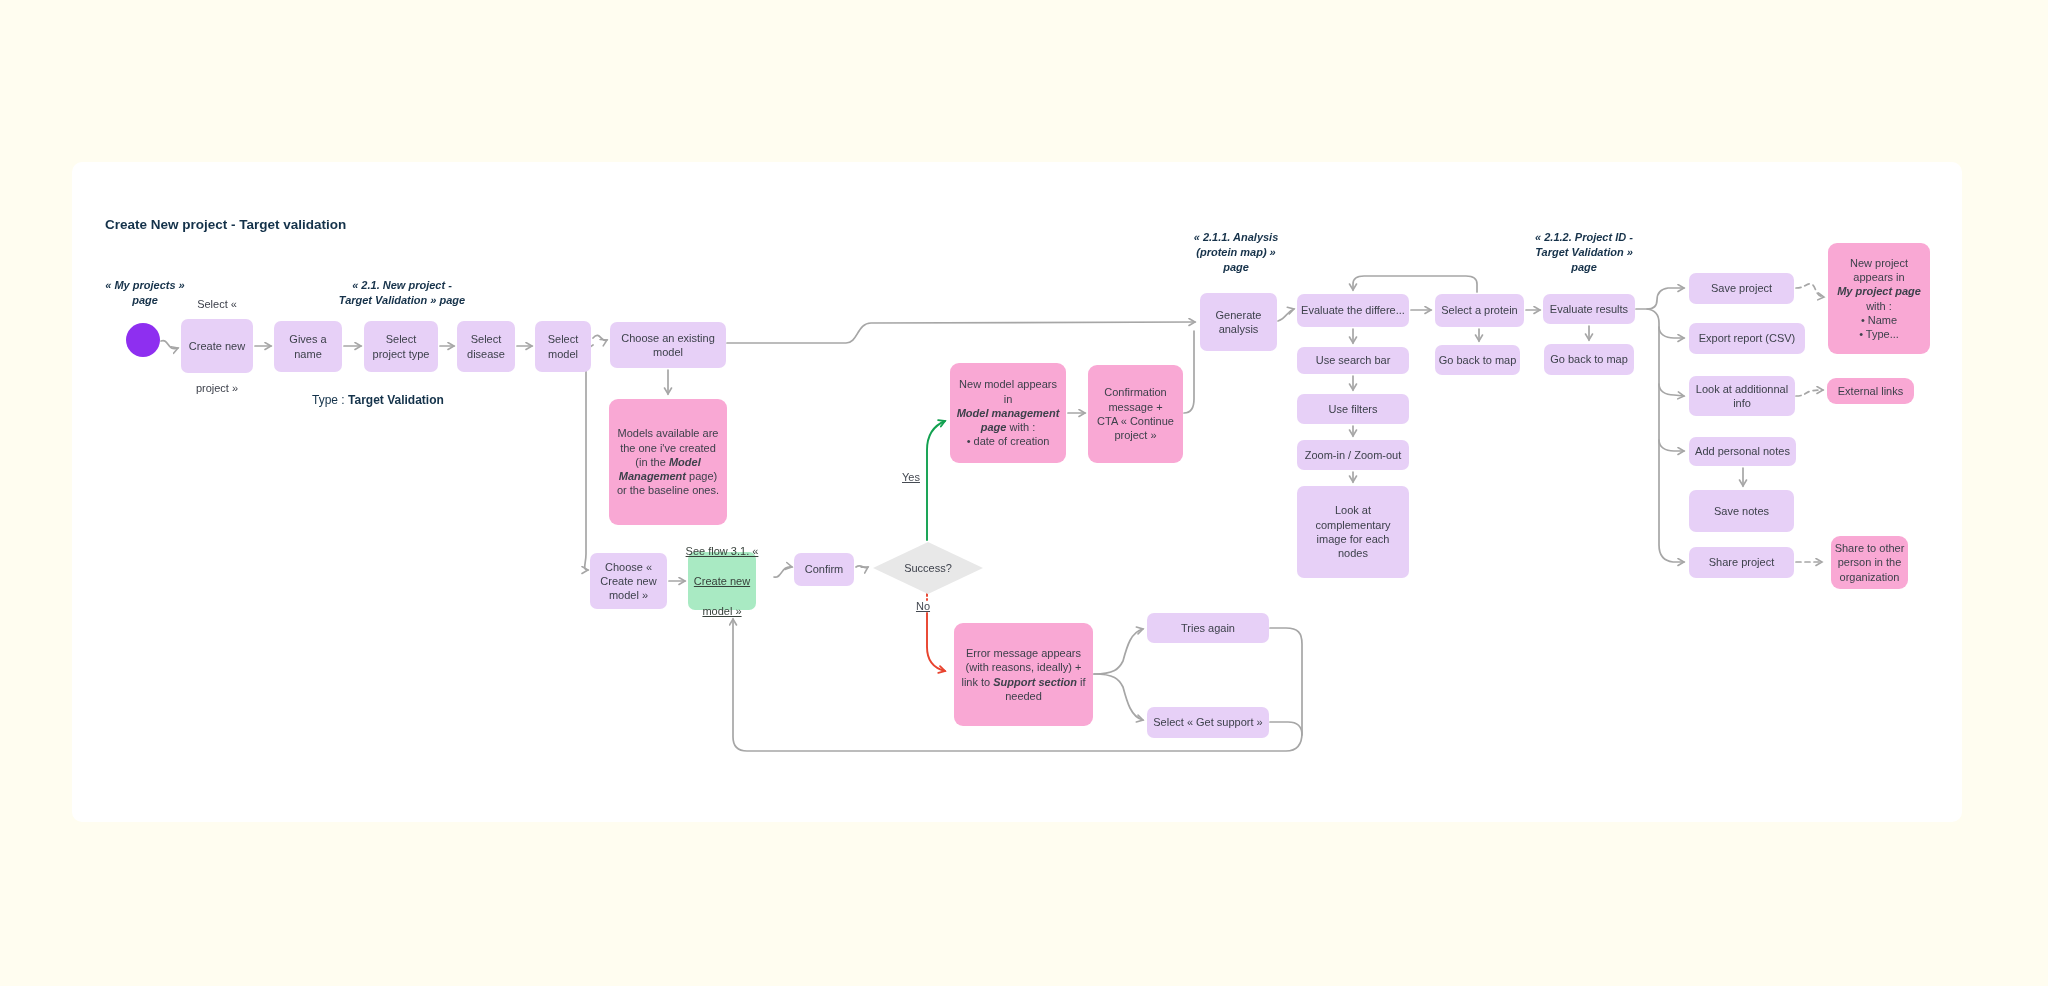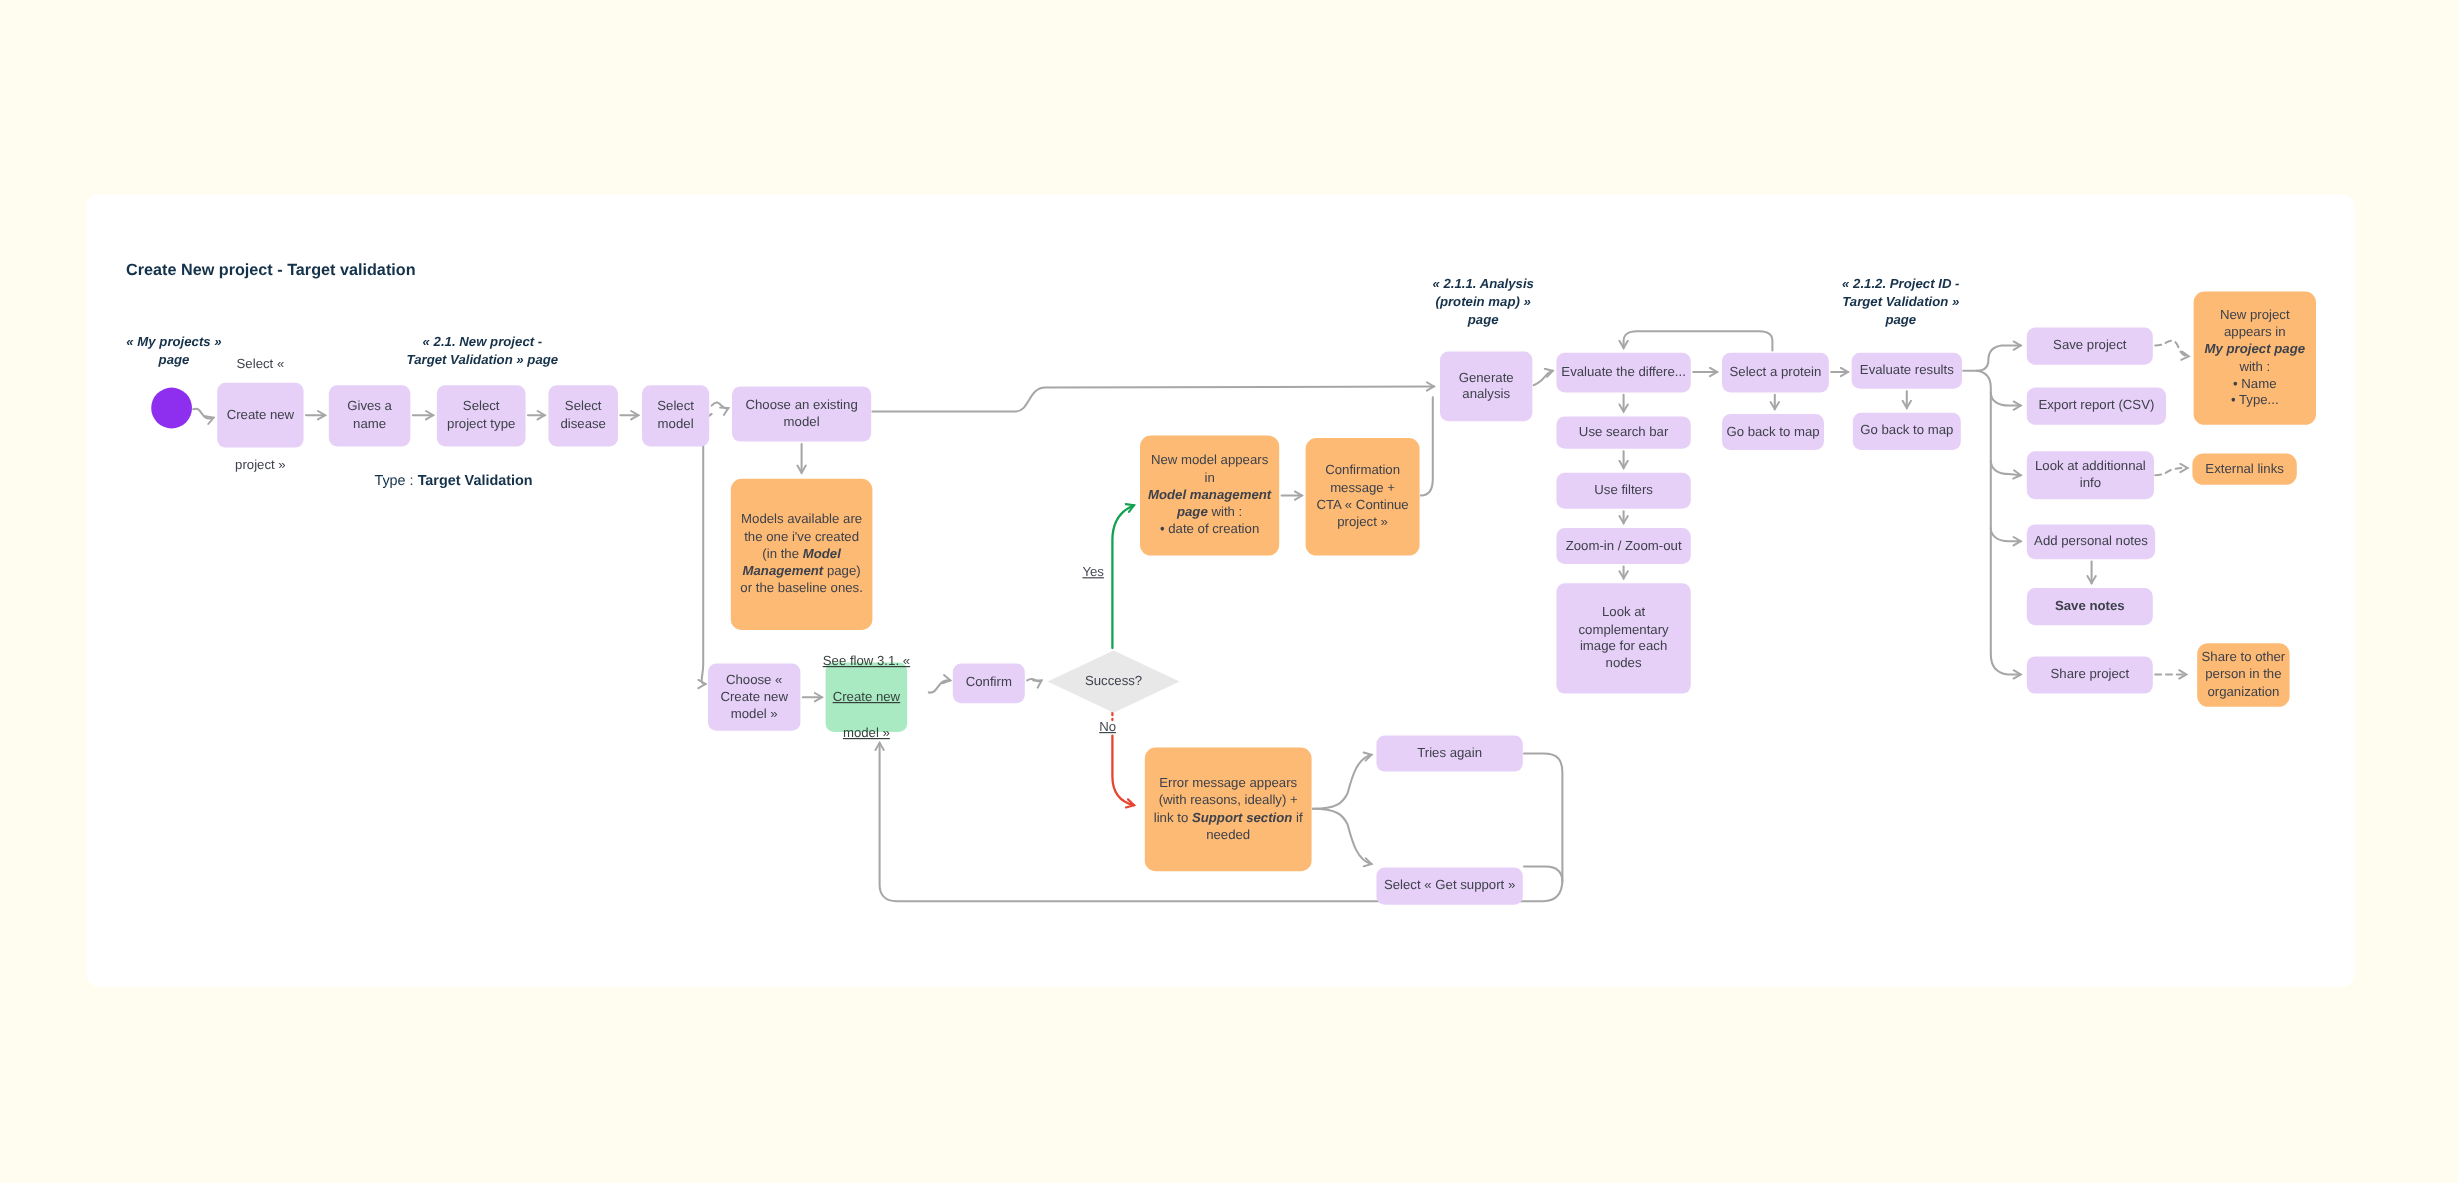--- a/index.html
+++ b/index.html
@@ -3,21 +3,21 @@
 <meta charset="utf-8">
 <style>
   html,body{margin:0;padding:0;background:#fffdf0;font-family:"Liberation Sans","DejaVu Sans",sans-serif;}
   #page{position:relative;width:2048px;height:986px;background:#fffdf0;overflow:hidden;}
   #card{position:absolute;left:72px;top:162px;width:1890px;height:660px;background:#ffffff;border-radius:10px;}
   #connectors{position:absolute;left:0;top:0;pointer-events:none;}
   .node{position:absolute;display:flex;flex-direction:column;justify-content:center;align-items:center;
         text-align:center;font-size:11px;line-height:1.3;color:#3d414b;box-sizing:border-box;}
   .node .ln{white-space:nowrap;}
   .purple{background:#e7d0f7;border-radius:7px;}
-  .yellow{background:#fdba74;border-radius:9px;}
+  .yellow{background:#f9a8d4;border-radius:9px;}
   .green{background:#a9eac3;border-radius:7px;color:#37413b;}
   .green .ln span{text-decoration:underline;}
   .diamond{background:#e8e8e8;-webkit-clip-path:polygon(50% 0,100% 50%,50% 100%,0 50%);
            clip-path:polygon(50% 0,100% 50%,50% 100%,0 50%);}
   .circle{background:#8e2ff0;border-radius:50%;}
   .label{color:#16324a;font-weight:700;font-style:italic;background:transparent;line-height:1.35;}
   .plain{background:transparent;color:#454a52;text-decoration:underline;}
   .type{background:transparent;color:#14324a;font-size:12px;white-space:nowrap;}
   .bi{font-weight:700;font-style:italic;}
   .b{font-weight:700;}
@@ -178,21 +178,21 @@
     </div>
     <div class="node yellow" style="left: 954px; top: 623px; width: 139px; height: 103px;">
       <div class="ln"><span>Error message appears</span></div>
       <div class="ln"><span>(with reasons, ideally) +</span></div>
       <div class="ln"><span>link to </span><span class="bi">Support section</span><span> if</span></div>
       <div class="ln"><span>needed</span></div>
     </div>
     <div class="node purple" style="left: 1147px; top: 613px; width: 122px; height: 30px;">
       <div class="ln"><span>Tries again</span></div>
     </div>
-    <div class="node purple" style="left: 1147px; top: 707px; width: 122px; height: 31px; margin-top: 16px;">
+    <div class="node purple" style="left: 1147px; top: 707px; width: 122px; height: 31px;">
       <div class="ln"><span>Select « Get support »</span></div>
     </div>
     <div class="node purple" style="left: 1200px; top: 293px; width: 77px; height: 58px;">
       <div class="ln"><span>Generate</span></div>
       <div class="ln"><span>analysis</span></div>
     </div>
     <div class="node purple" style="left: 1297px; top: 294px; width: 112px; height: 33px;">
       <div class="ln"><span>Evaluate the differe...</span></div>
     </div>
     <div class="node purple" style="left: 1435px; top: 294px; width: 89px; height: 33px;">
@@ -228,21 +228,21 @@
     <div class="node purple" style="left: 1689px; top: 323px; width: 116px; height: 31px;">
       <div class="ln"><span>Export report (CSV)</span></div>
     </div>
     <div class="node purple" style="left: 1689px; top: 376px; width: 106px; height: 40px;">
       <div class="ln"><span>Look at additionnal</span></div>
       <div class="ln"><span>info</span></div>
     </div>
     <div class="node purple" style="left: 1689px; top: 437px; width: 107px; height: 29px;">
       <div class="ln"><span>Add personal notes</span></div>
     </div>
-    <div class="node purple" style="left: 1689px; top: 490px; width: 105px; height: 31px; font-weight: bold;">
+    <div class="node purple" style="left: 1689px; top: 490px; width: 105px; height: 42px;">
       <div class="ln"><span>Save notes</span></div>
     </div>
     <div class="node purple" style="left: 1689px; top: 547px; width: 105px; height: 31px;">
       <div class="ln"><span>Share project</span></div>
     </div>
     <div class="node yellow" style="left: 1828px; top: 243px; width: 102px; height: 111px;">
       <div class="ln"><span>New project</span></div>
       <div class="ln"><span>appears in</span></div>
       <div class="ln"><span class="bi">My project page</span></div>
       <div class="ln"><span>with :</span></div>

